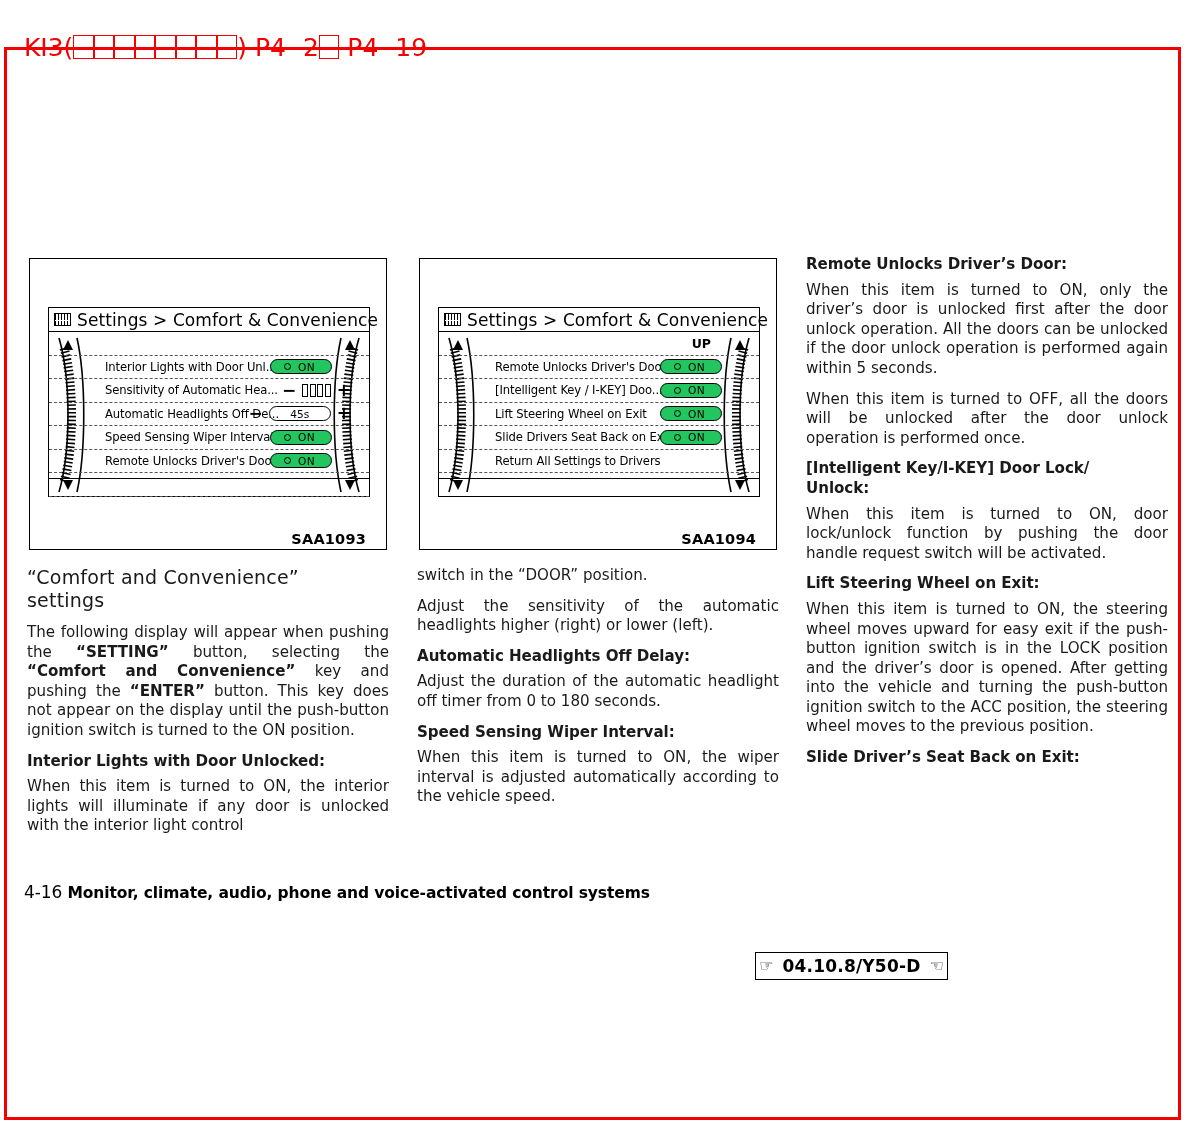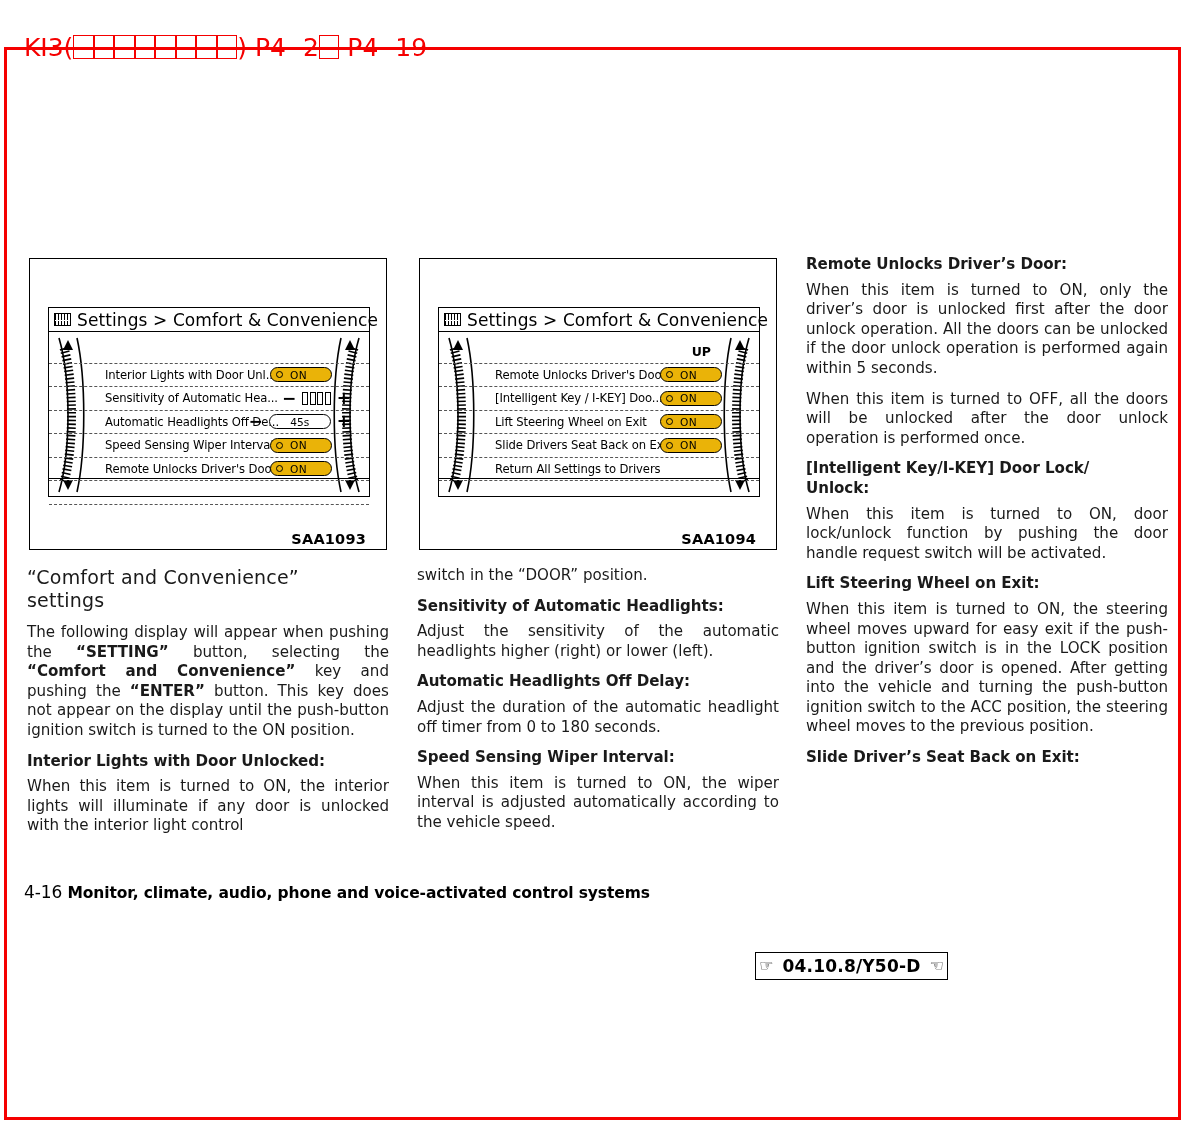--- a/index.html
+++ b/index.html
@@ -125,21 +125,21 @@
     height: 1.5px;
     background: #fff;
   }
 
   .screen-body {
     position: relative;
     height: calc(100% - 23px);
   }
   .rows {
     position: absolute;
-    left: 0; right: 0; top: 8px;
+    left: 0; right: 0; top: 0;
   }
   .row {
     height: 22.5px;
     border-bottom: 1px dashed #555;
     display: flex;
     align-items: center;
     position: relative;
   }
   .row.blank { border-bottom: 1px dashed #555; }
   .row-label {
@@ -162,21 +162,22 @@
   .pill {
     position: absolute;
     right: 37px;
     width: 62px;
     height: 15px;
     border: 1.4px solid #000;
     border-radius: 8px;
     box-sizing: border-box;
     display: flex;
     align-items: center;
-    background: #eab308;
+    background: #22c55e;
+    padding-left: 8px;
   }
   .pill .dot {
     width: 7px; height: 7px;
     border: 1.4px solid #000;
     border-radius: 50%;
     box-sizing: border-box;
     margin-left: 5px;
   }
   .pill .pill-text {
     font-family: "DejaVu Sans", "Liberation Sans", sans-serif;
@@ -504,21 +505,20 @@
       <span>“Comfort and Convenience”</span><br>
       <span>settings</span>
     </div>
     <p class="para">The following display will appear when pushing the <b>“SETTING”</b> button, selecting the <b>“Comfort and Convenience”</b> key and pushing the <b>“ENTER”</b> button. This key does not appear on the display until the push-button ignition switch is turned to the ON position.</p>
     <div class="sub-head">Interior Lights with Door Unlocked:</div>
     <p class="para last">When this item is turned to ON, the interior lights will illuminate if any door is unlocked with the interior light control</p>
   </div>
 
   <div class="col" id="col-2">
     <p class="para">switch in the “DOOR” position.</p>
-    <div class="sub-head">Sensitivity of Automatic Headlights:</div>
     <p class="para">Adjust the sensitivity of the automatic headlights higher (right) or lower (left).</p>
     <div class="sub-head">Automatic Headlights Off Delay:</div>
     <p class="para">Adjust the duration of the automatic headlight off timer from 0 to 180 seconds.</p>
     <div class="sub-head">Speed Sensing Wiper Interval:</div>
     <p class="para last">When this item is turned to ON, the wiper interval is adjusted automatically according to the vehicle speed.</p>
   </div>
 
   <div class="col" id="col-3">
     <div class="sub-head">Remote Unlocks Driver’s Door:</div>
     <p class="para">When this item is turned to ON, only the driver’s door is unlocked first after the door unlock operation. All the doors can be unlocked if the door unlock operation is performed again within 5 seconds.</p>

